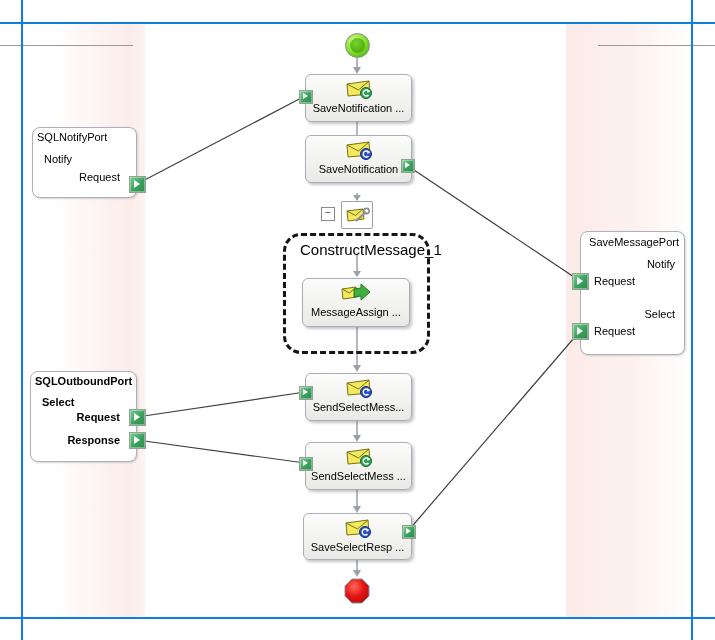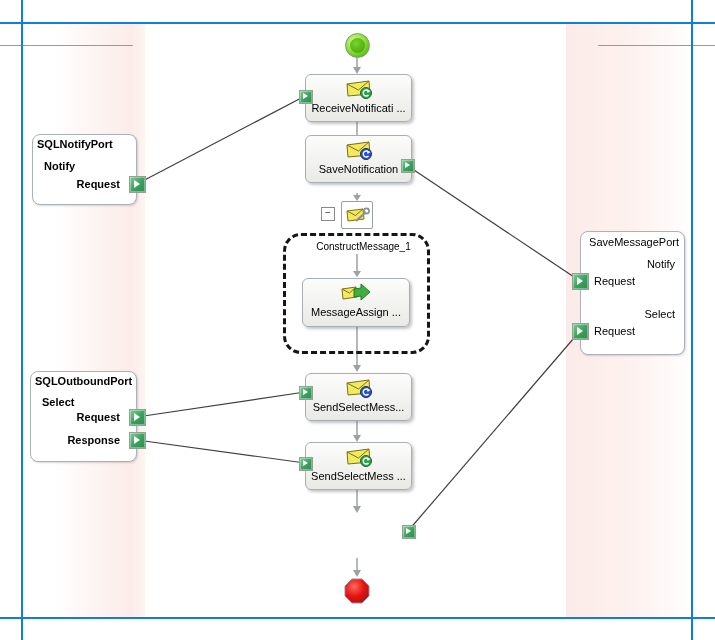--- a/index.html
+++ b/index.html
@@ -39,21 +39,21 @@
 
   
   .shape { position:absolute; width:105px; height:46px; border:1px solid #a8aeb8; border-radius:6px;
       background:linear-gradient(180deg,#fcfcfb 0%,#f1f1ee 60%,#e9e9e6 100%);
       box-shadow:2px 2px 3px rgba(110,110,110,.40); z-index:4; cursor:pointer; }
   .shape .slabel { position:absolute; left:0; right:0; top:27px; text-align:center;
       font-size:11px; color:#000; white-space:nowrap; }
   .shape .sicon { position:absolute; left:0; right:0; top:4px; text-align:center; }
 
   .group { position:absolute; border:3px dashed #161616; border-radius:18px; z-index:3; }
-  .group-label { position:absolute; left:14px; right:0; top:5px; text-align:center; font-size:10px; color:#000; }
+  .group-label { position:absolute; left:14px; right:0; top:5px; text-align:center; font-size:15px; color:#000; }
 
   .mini-box { position:absolute; width:30px; height:26px; background:#fff; border:1px solid #97a0ab;
       border-radius:2px; z-index:5; text-align:center; }
   .minus-box { position:absolute; width:12px; height:12px; background:#fff; border:1px solid #8a8a8a;
       font-size:10px; line-height:10px; text-align:center; color:#333; z-index:5; cursor:pointer; }
 
   .start-shape { position:absolute; left:345px; top:33px; width:23px; height:23px; border-radius:50%;
       border:1px solid #8a9088; background:radial-gradient(circle at 38% 32%, #d8fa90, #8ce43a 45%, #5bbf12 78%, #4aa80c); z-index:4; }
   .start-shape::after { content:''; position:absolute; left:4px; top:4px; right:4px; bottom:4px; border-radius:50%;
       background:radial-gradient(circle at 40% 35%, #79d42c, #3f9d06); }
@@ -98,21 +98,21 @@
     <line class="flow" x1="357" y1="325" x2="357" y2="366"></line>
     <polygon class="flowhead" points="353,365 361,365 357,372"></polygon>
     <line class="flow" x1="357" y1="419" x2="357" y2="436"></line>
     <polygon class="flowhead" points="353,435 361,435 357,442"></polygon>
     <line class="flow" x1="357" y1="488" x2="357" y2="507"></line>
     <polygon class="flowhead" points="353,506 361,506 357,513"></polygon>
     <line class="flow" x1="357" y1="558" x2="357" y2="571"></line>
     <polygon class="flowhead" points="353,570 361,570 357,577"></polygon>
   </svg>
 
-  <div class="port-box" style="left:32px; top:134px; width:103px; height:69px;font-weight:bold;">
+  <div class="port-box" style="left:32px; top:127px; width:103px; height:69px;">
     <div class="pt" style="left:4px; top:3px;">SQLNotifyPort</div>
     <div class="pt" style="left:11px; top:25px;">Notify</div>
     <div class="pt" style="right:16px; top:43px;">Request</div>
   </div>
   <div class="gconn gconn-lg arr" style="left:129px; top:176px;"></div>
 
   <div class="port-box" style="left:30px; top:371px; width:105px; height:89px;font-weight:bold;">
     <div class="pt" style="left:4px; top:3px;">SQLOutboundPort</div>
     <div class="pt" style="left:11px; top:24px;">Select</div>
     <div class="pt" style="right:16px; top:39px;">Request</div>
@@ -136,21 +136,21 @@
   <div class="shape" style="left:305px; top:74px;">
     <div class="sicon">
       <svg width="30" height="21" viewBox="0 0 30 21">
         <polygon points="3,5 25,2 26,15 4,17" fill="#f2e95e" stroke="#7c7014" stroke-width="1"></polygon>
         <path d="M3,5 L14.5,11 L25,2" fill="none" stroke="#7c7014" stroke-width="1"></path>
         <circle cx="22" cy="14" r="5.5" fill="#2f9e4f" stroke="#156e33" stroke-width="1"></circle>
         <path d="M24.5,12 A3 3 0 1 0 24.5,16" fill="none" stroke="#fff" stroke-width="1.4"></path>
         <polygon points="23,10.5 26.5,12 23.5,14" fill="#fff"></polygon>
       </svg>
     </div>
-    <div class="slabel">ReceiveNotificati ...</div>
+    <div class="slabel">SaveNotification ...</div>
   </div>
   <div class="gconn gconn-sm arr" style="left:299px; top:90px;"></div>
 
   <div class="shape" style="left:305px; top:135px;">
     <div class="sicon">
       <svg width="30" height="21" viewBox="0 0 30 21">
         <polygon points="3,5 25,2 26,15 4,17" fill="#f2e95e" stroke="#7c7014" stroke-width="1"></polygon>
         <path d="M3,5 L14.5,11 L25,2" fill="none" stroke="#7c7014" stroke-width="1"></path>
         <circle cx="22" cy="14" r="5.5" fill="#2a50c8" stroke="#152e7a" stroke-width="1"></circle>
         <path d="M24.5,12 A3 3 0 1 0 24.5,16" fill="none" stroke="#fff" stroke-width="1.4"></path>
@@ -207,20 +207,32 @@
         <path d="M3,5 L14.5,11 L25,2" fill="none" stroke="#7c7014" stroke-width="1"></path>
         <circle cx="22" cy="14" r="5.5" fill="#2f9e4f" stroke="#156e33" stroke-width="1"></circle>
         <path d="M24.5,12 A3 3 0 1 0 24.5,16" fill="none" stroke="#fff" stroke-width="1.4"></path>
         <polygon points="23,10.5 26.5,12 23.5,14" fill="#fff"></polygon>
       </svg>
     </div>
     <div class="slabel">SendSelectMess ...</div>
   </div>
   <div class="gconn gconn-sm arr" style="left:299px; top:457px;"></div>
 
+  <div class="shape" style="left:303px; top:513px; width:107px; height:45px;">
+    <div class="sicon">
+      <svg width="30" height="21" viewBox="0 0 30 21">
+        <polygon points="3,5 25,2 26,15 4,17" fill="#f2e95e" stroke="#7c7014" stroke-width="1"></polygon>
+        <path d="M3,5 L14.5,11 L25,2" fill="none" stroke="#7c7014" stroke-width="1"></path>
+        <circle cx="22" cy="14" r="5.5" fill="#2a50c8" stroke="#152e7a" stroke-width="1"></circle>
+        <path d="M24.5,12 A3 3 0 1 0 24.5,16" fill="none" stroke="#fff" stroke-width="1.4"></path>
+        <polygon points="23,10.5 26.5,12 23.5,14" fill="#fff"></polygon>
+      </svg>
+    </div>
+    <div class="slabel">SaveSelectResp ...</div>
+  </div>
   <div class="gconn gconn-sm arr" style="left:402px; top:525px;"></div>
 
   <svg width="28" height="28" viewBox="0 0 28 28" style="position:absolute; left:343px; top:577px; z-index:4;">
     <defs>
       <radialGradient id="redg" cx="38%" cy="32%" r="75%">
         <stop offset="0%" stop-color="#ff6a5a"></stop>
         <stop offset="55%" stop-color="#e41414"></stop>
         <stop offset="100%" stop-color="#b80c0c"></stop>
       </radialGradient>
     </defs>

